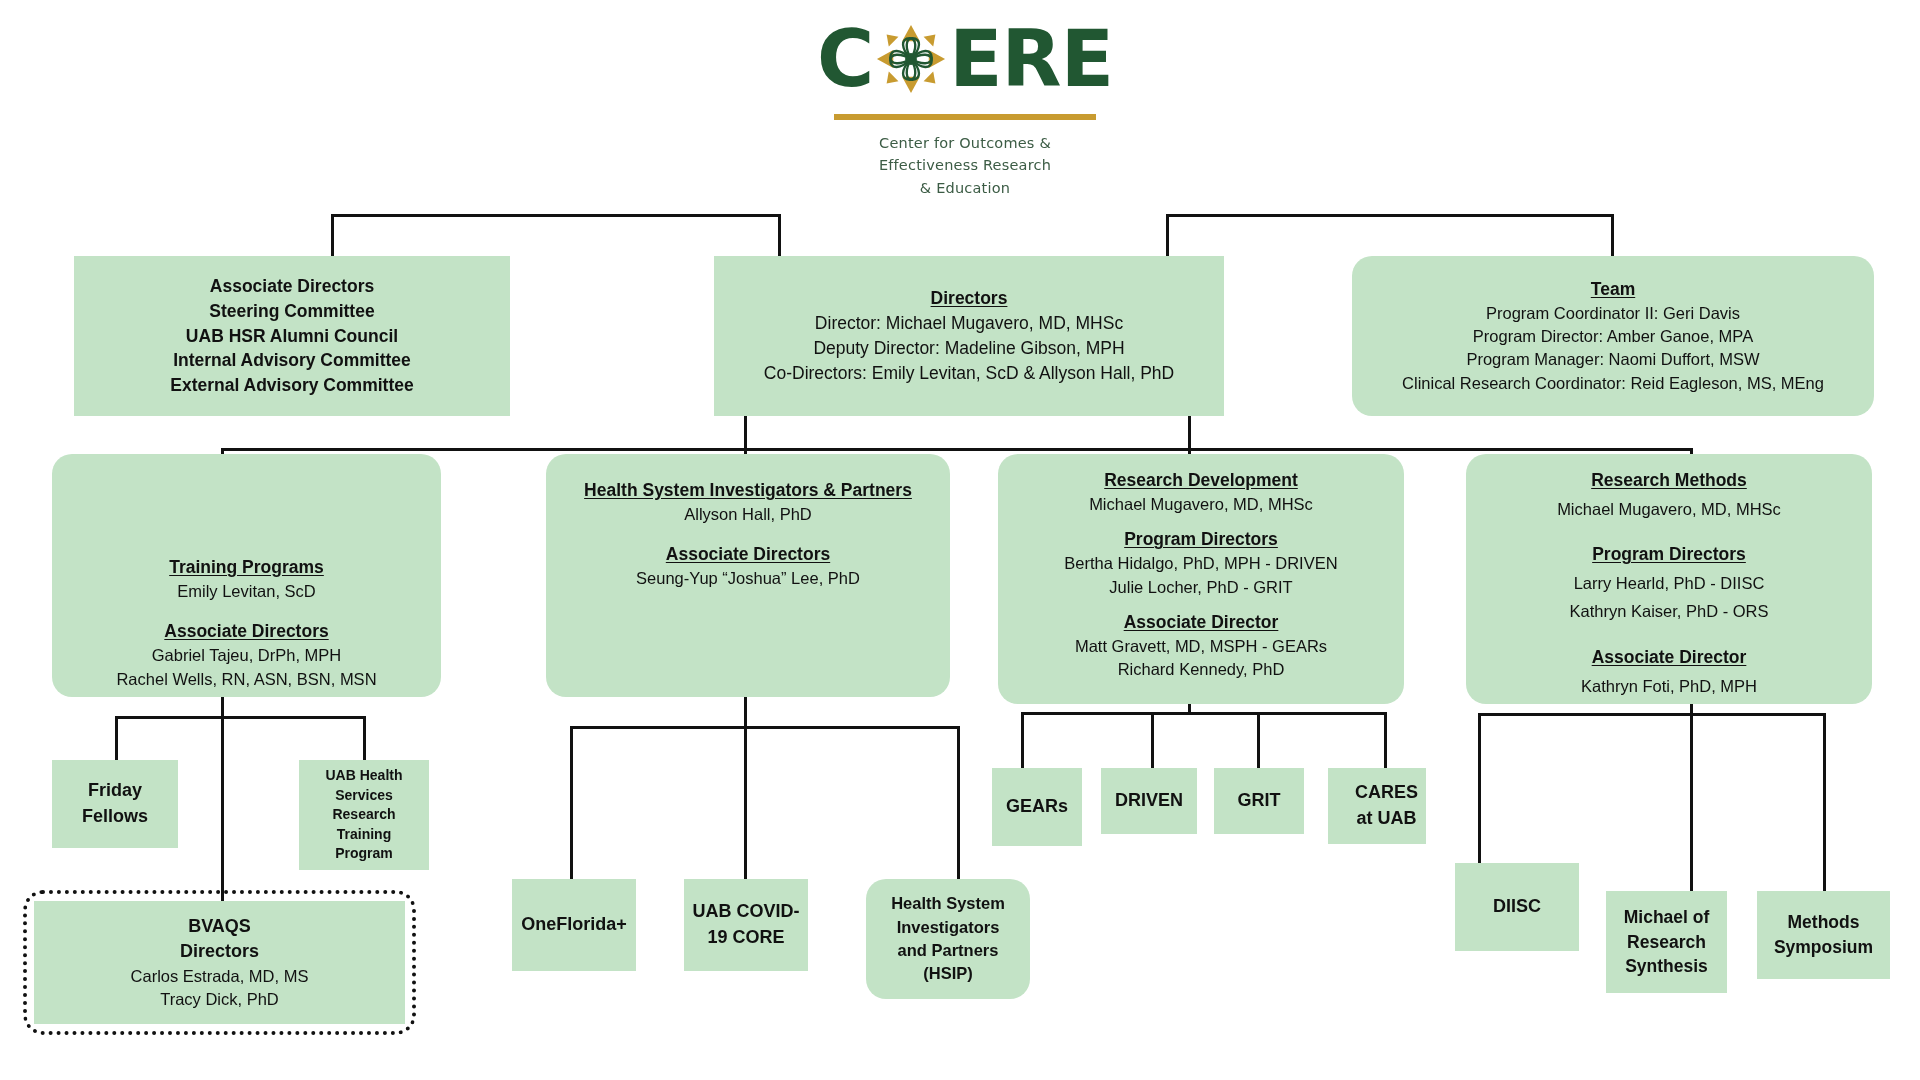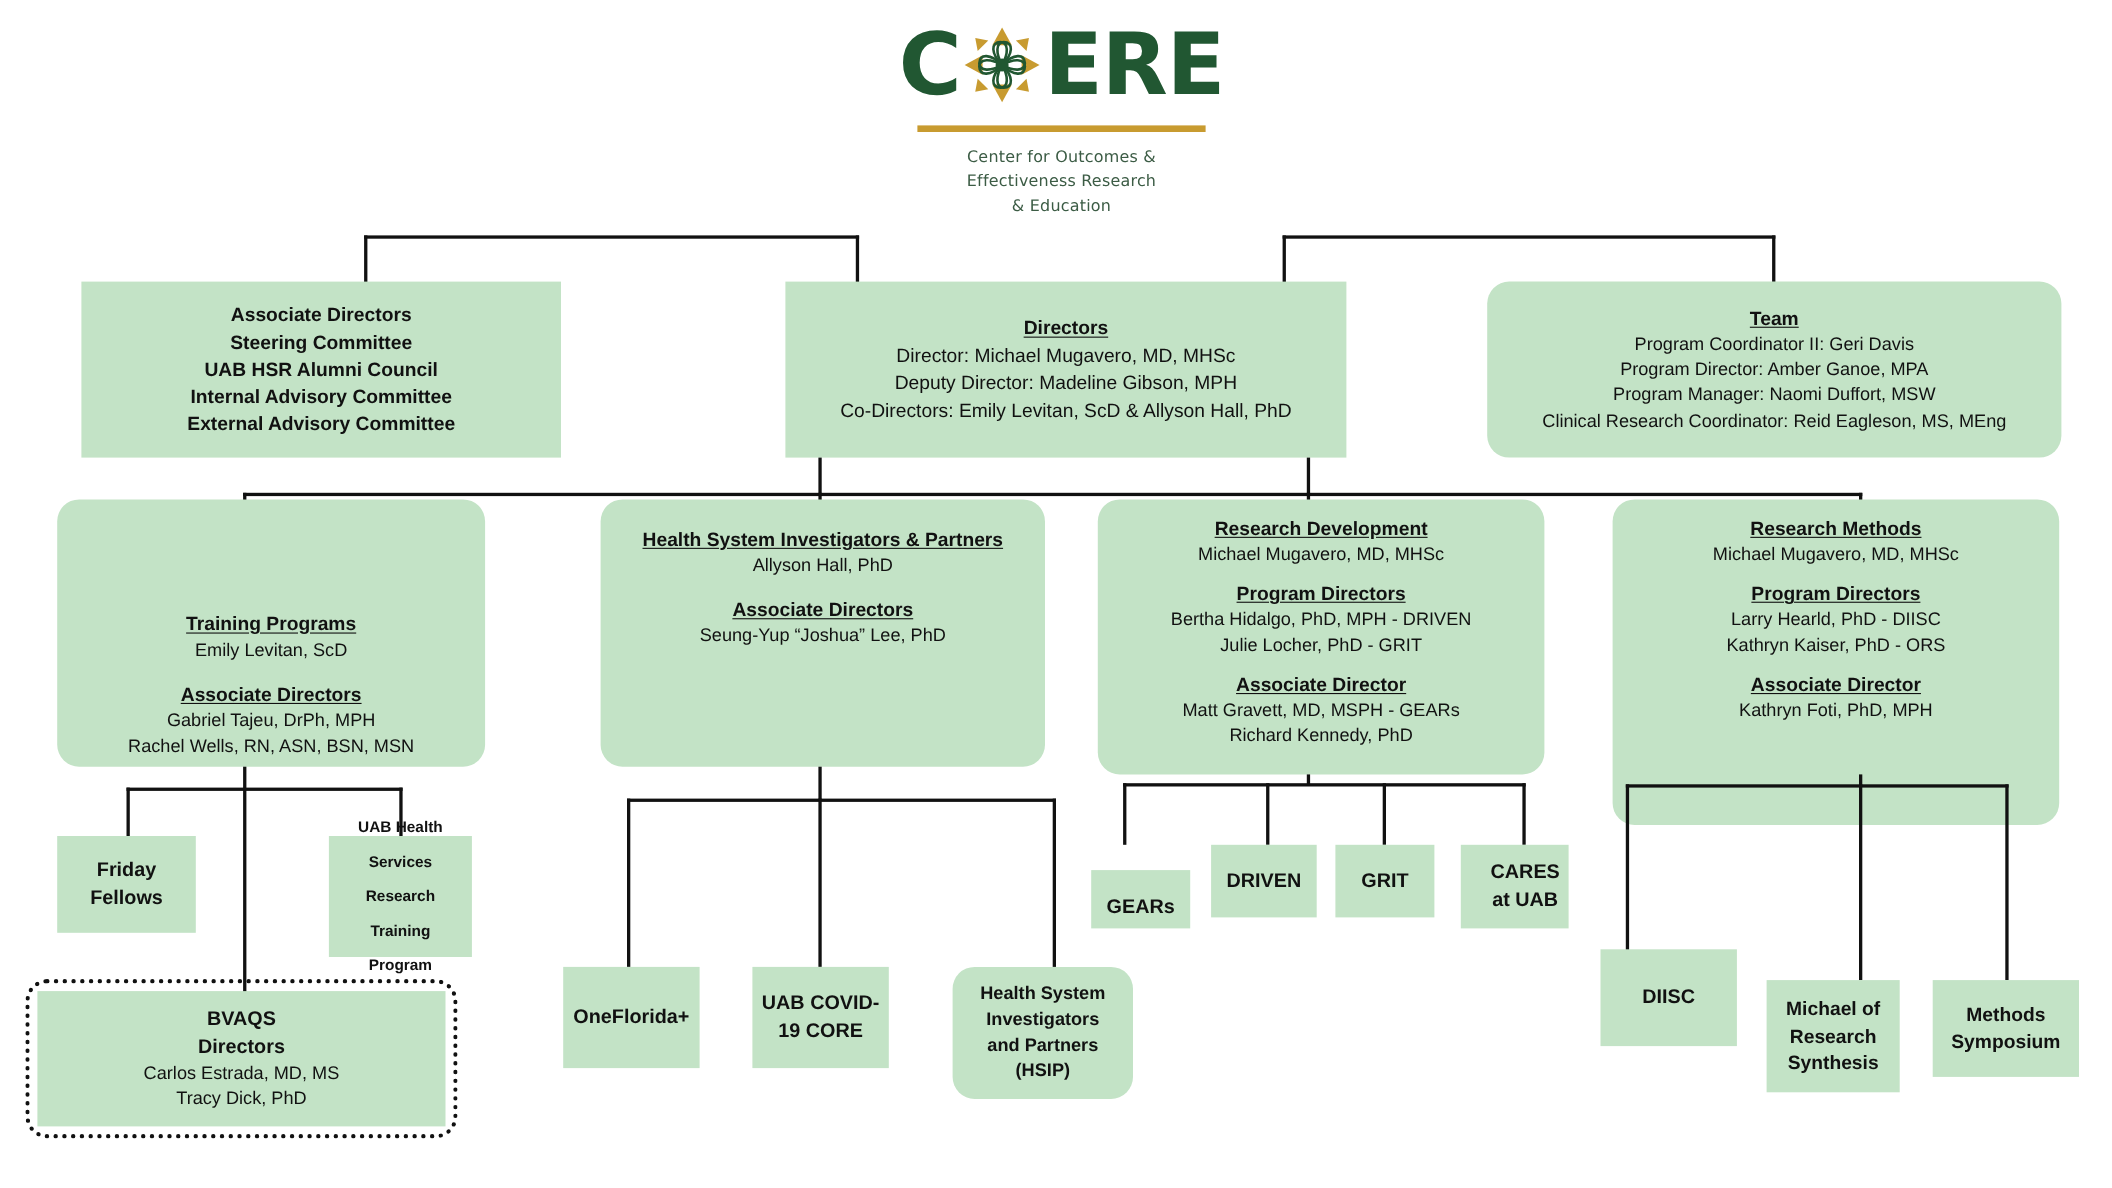--- a/index.html
+++ b/index.html
@@ -101,21 +101,21 @@
     text-underline-offset: 2px;
   }
   .bold-plain { font-weight: bold; }
   .ln-txt { font-weight: normal; }
   .gap { height: 16px; }
   .gap-sm { height: 11px; }
 
   
   .t17 { font-size: 17.5px; line-height: 1.42; }
   .t16 { font-size: 16.5px; line-height: 1.42; border-radius: 20px; }
-  .t14 { font-size: 14px;   line-height: 1.40; gap: 12px; }
+  .t14 { font-size: 14px;   line-height: 1.40; }
   .t18b{ font-size: 18px;   line-height: 1.42; }
 </style>
 </head>
 <body>
 
 <div class="chart-root">
 
   <div class="logo-block">
     <div class="logo-wordmark">
       <span class="logo-letter">C</span>
@@ -216,21 +216,21 @@
     <div class="gap-sm"></div>
     <div class="hdr t17">Program Directors</div>
     <div class="ln-txt">Bertha Hidalgo, PhD, MPH - DRIVEN</div>
     <div class="ln-txt">Julie Locher, PhD - GRIT</div>
     <div class="gap-sm"></div>
     <div class="hdr t17">Associate Director</div>
     <div class="ln-txt">Matt Gravett, MD, MSPH - GEARs</div>
     <div class="ln-txt">Richard Kennedy, PhD</div>
   </div>
 
-  <div class="node t16" style="left:1466px; top:454px; width:406px; height:296px; justify-content:flex-start; padding-top:14px;">
+  <div class="node t16" style="left:1466px; top:454px; width:406px; height:250px; justify-content:space-between; padding-top:14px;">
     <div class="hdr t17">Research Methods</div>
     <div class="ln-txt">Michael Mugavero, MD, MHSc</div>
     <div class="gap-sm"></div>
     <div class="hdr t17">Program Directors</div>
     <div class="ln-txt">Larry Hearld, PhD - DIISC</div>
     <div class="ln-txt">Kathryn Kaiser, PhD - ORS</div>
     <div class="gap-sm"></div>
     <div class="hdr t17">Associate Director</div>
     <div class="ln-txt">Kathryn Foti, PhD, MPH</div>
   </div>
@@ -290,21 +290,21 @@
     <div class="bold-plain">19 CORE</div>
   </div>
 
   <div class="node t16" style="left:866px; top:879px; width:164px; height:120px;">
     <div class="bold-plain">Health System</div>
     <div class="bold-plain">Investigators</div>
     <div class="bold-plain">and Partners</div>
     <div class="bold-plain">(HSIP)</div>
   </div>
 
-  <div class="node t18b" style="left:992px; top:791px; width:90px; height:53px;justify-content:flex-end;">
+  <div class="node t18b" style="left:992px; top:768px; width:90px; height:78px;">
     <div class="bold-plain">GEARs</div>
   </div>
 
   <div class="node t18b" style="left:1101px; top:768px; width:96px; height:66px;">
     <div class="bold-plain">DRIVEN</div>
   </div>
 
   <div class="node t18b" style="left:1214px; top:768px; width:90px; height:66px;">
     <div class="bold-plain">GRIT</div>
   </div>

